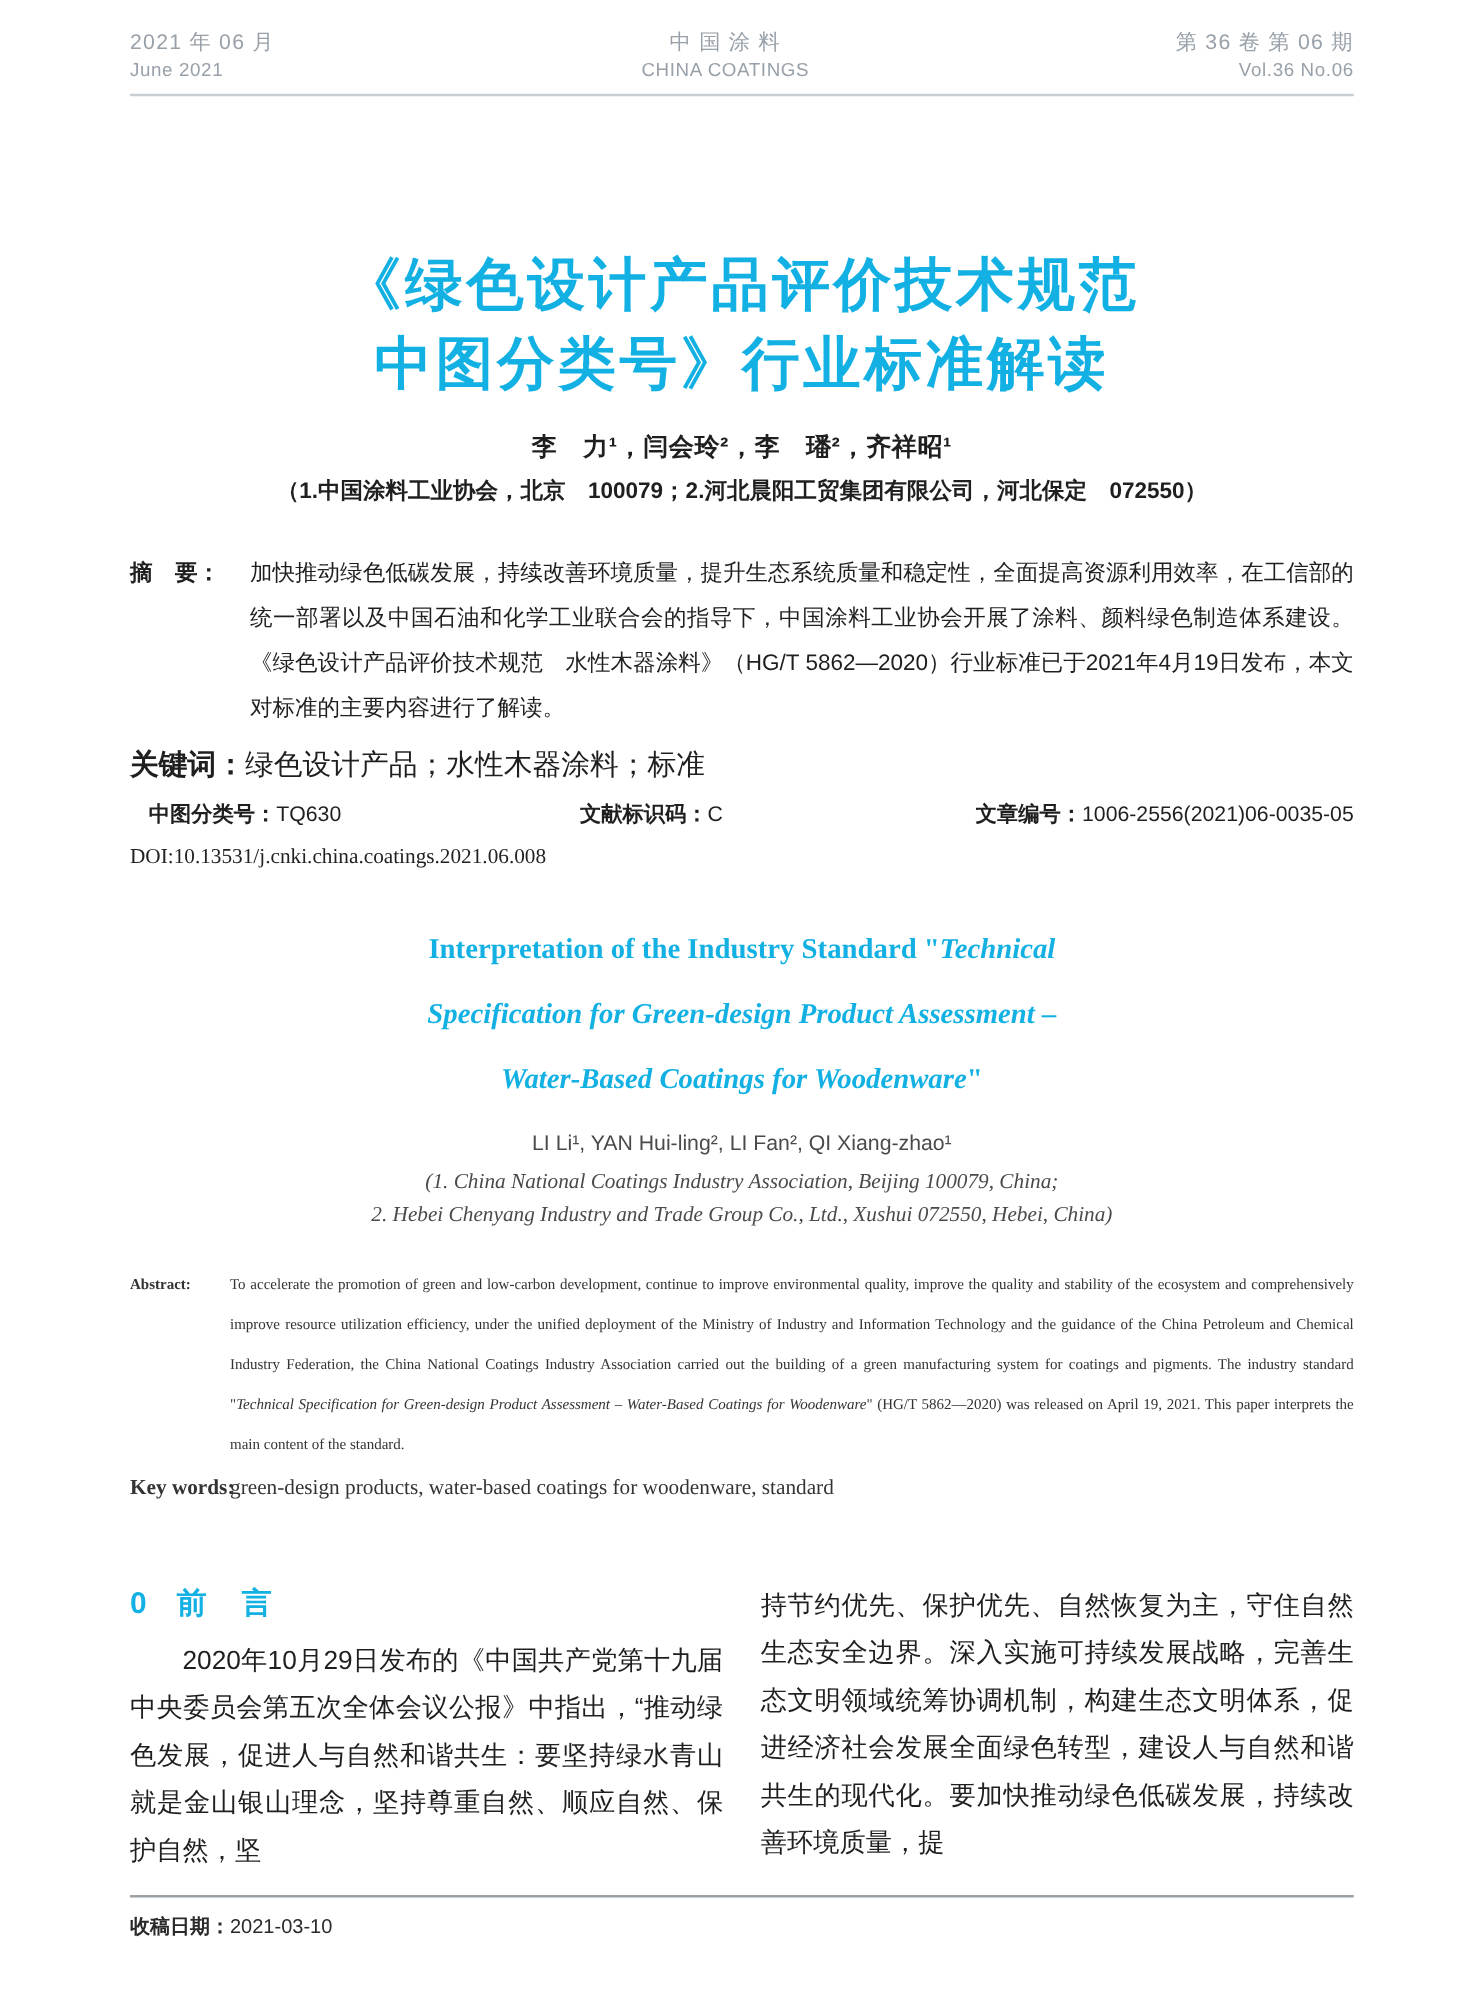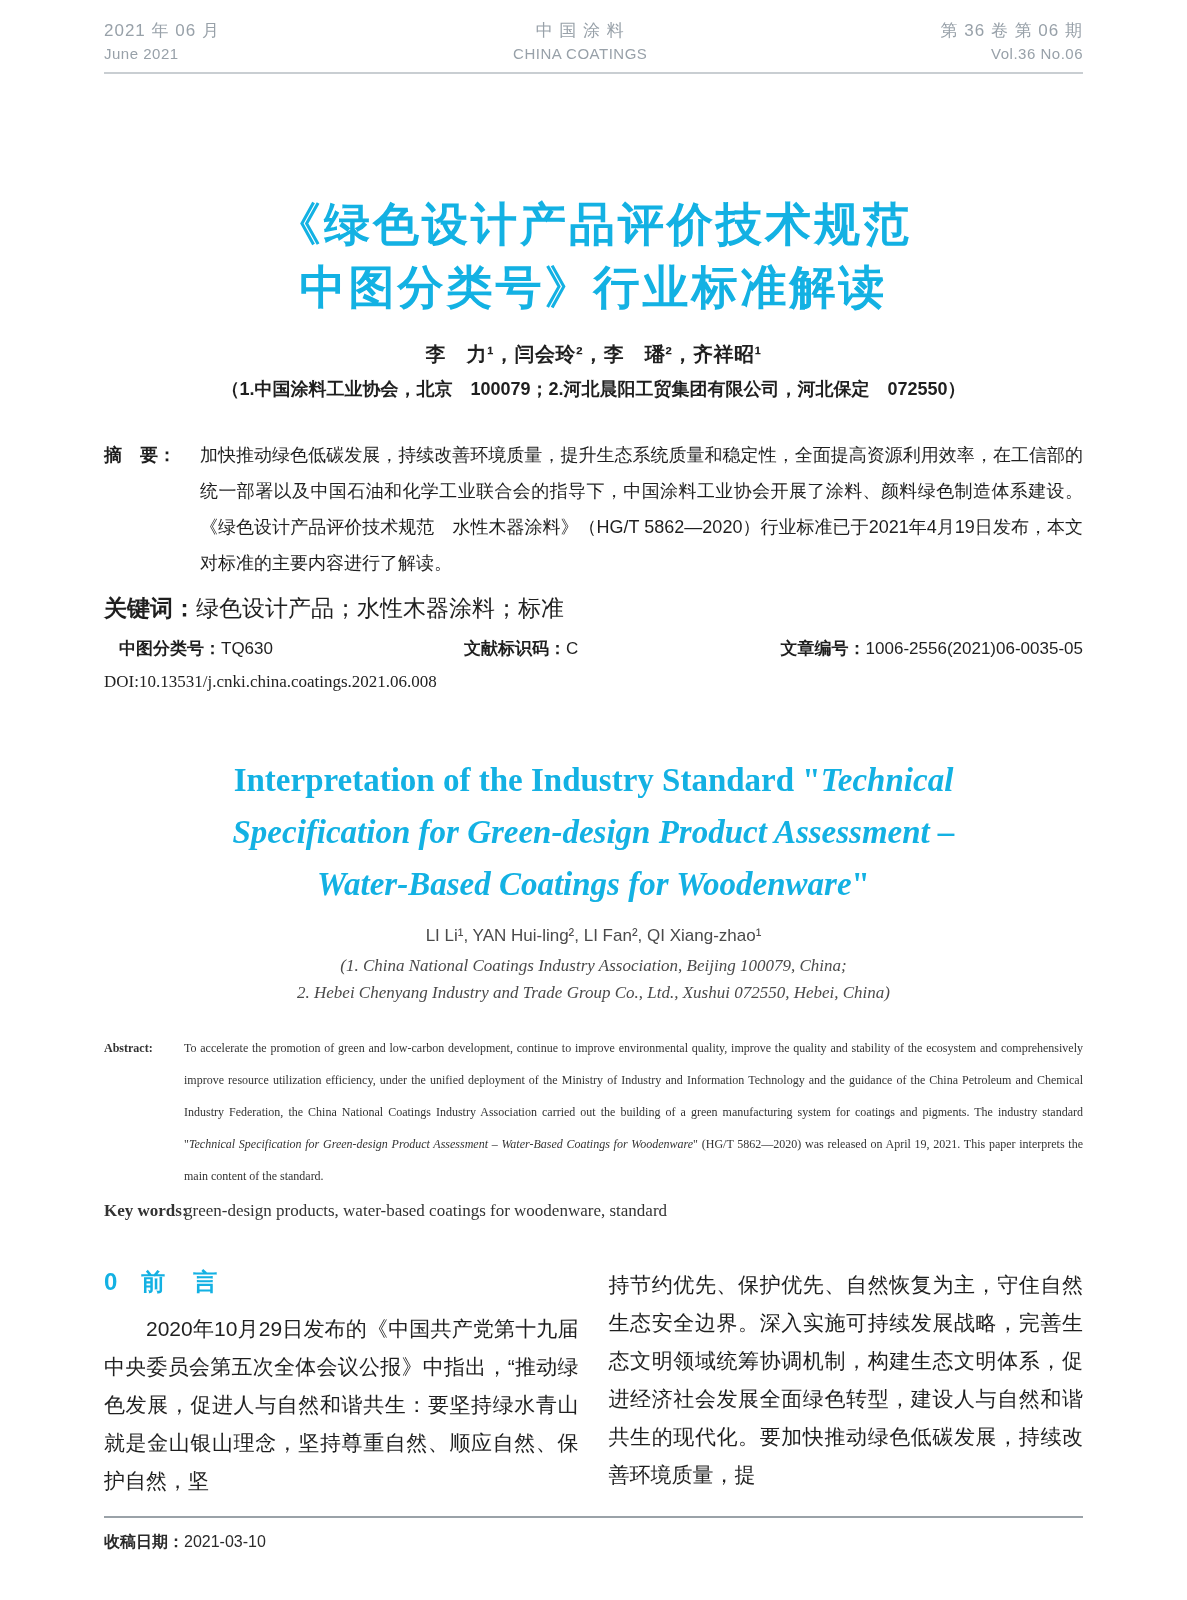--- a/index.html
+++ b/index.html
@@ -77,25 +77,25 @@
   .meta-id { flex: 1; text-align: right; }
   .doi-line {
     margin-top: 10px;
     font-family: "Liberation Serif", serif;
     font-size: 17px;
     color: #222;
   }
 
   
   .title-en {
-    margin-top: 62px;
+    margin-top: 38px;
     text-align: center;
     font-family: "Liberation Serif", serif;
     color: #13b1e3;
-    font-size: 33px;
+    font-size: 23px;
     font-weight: bold;
     line-height: 52px;
   }
   .title-en .it { font-style: italic; }
   .authors-en {
     margin-top: 16px;
     text-align: center;
     font-size: 17px;
     color: #4a4a4a;
   }
@@ -130,21 +130,21 @@
     color: #333;
   }
   .keywords-en .label { font-weight: bold; white-space: nowrap; width: 80px; flex: none; }
 
   
   .body-columns {
     margin-top: 40px;
     display: flex;
     gap: 30px;
   }
-  .col { flex: 1; }
+  .col { flex: 1; margin-top: 21px; }
   .section-heading {
     color: #13b1e3;
     font-size: 24px;
     font-weight: bold;
     letter-spacing: 2px;
     margin-bottom: 12px;
   }
   .section-heading .num { margin-right: 22px; }
   .body-par {
     font-size: 21px;

